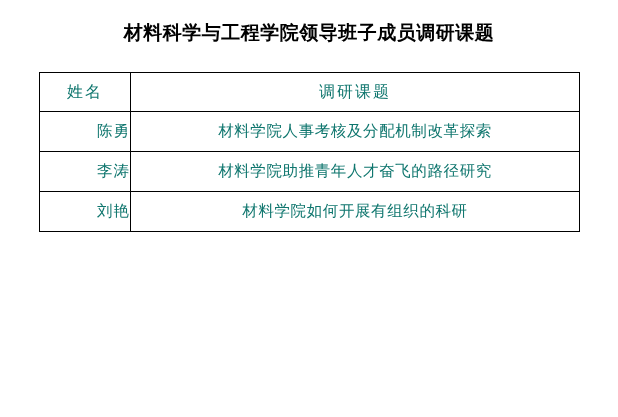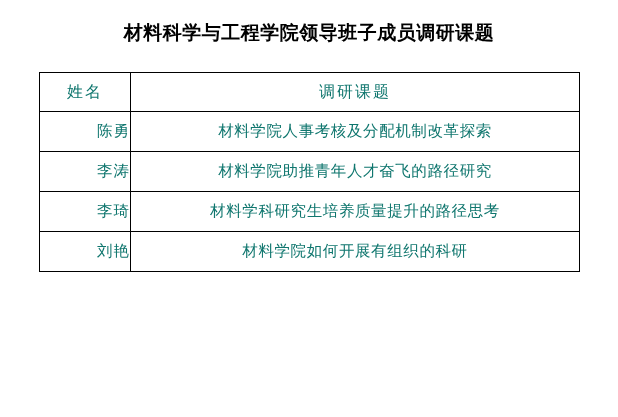--- a/index.html
+++ b/index.html
@@ -94,24 +94,20 @@
       <tbody>
         <tr class="data-row">
           <td class="name-cell">陈勇</td>
           <td class="topic-cell">材料学院人事考核及分配机制改革探索</td>
         </tr>
         <tr class="data-row">
           <td class="name-cell">李涛</td>
           <td class="topic-cell">材料学院助推青年人才奋飞的路径研究</td>
         </tr>
         <tr class="data-row">
-          <td class="name-cell">李琦</td>
-          <td class="topic-cell">材料学科研究生培养质量提升的路径思考</td>
-        </tr>
-        <tr class="data-row">
           <td class="name-cell">刘艳</td>
           <td class="topic-cell">材料学院如何开展有组织的科研</td>
         </tr>
       </tbody>
     </table>
   </div>
 
 </div>
 
 </body></html>

